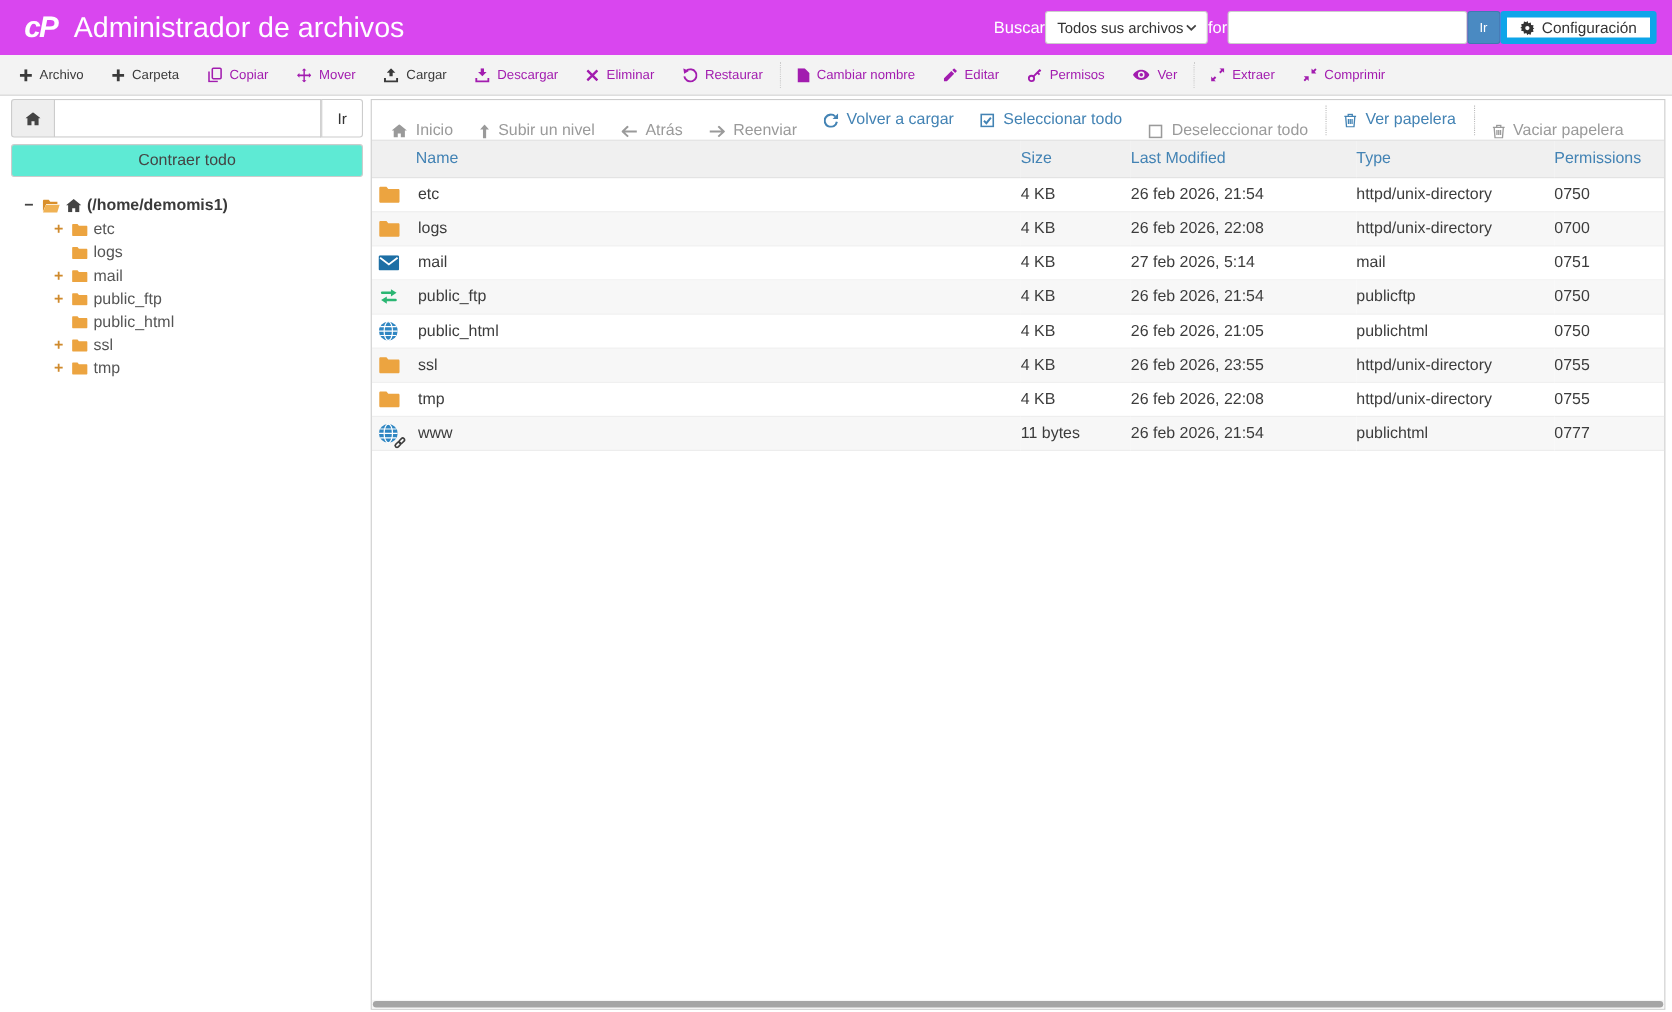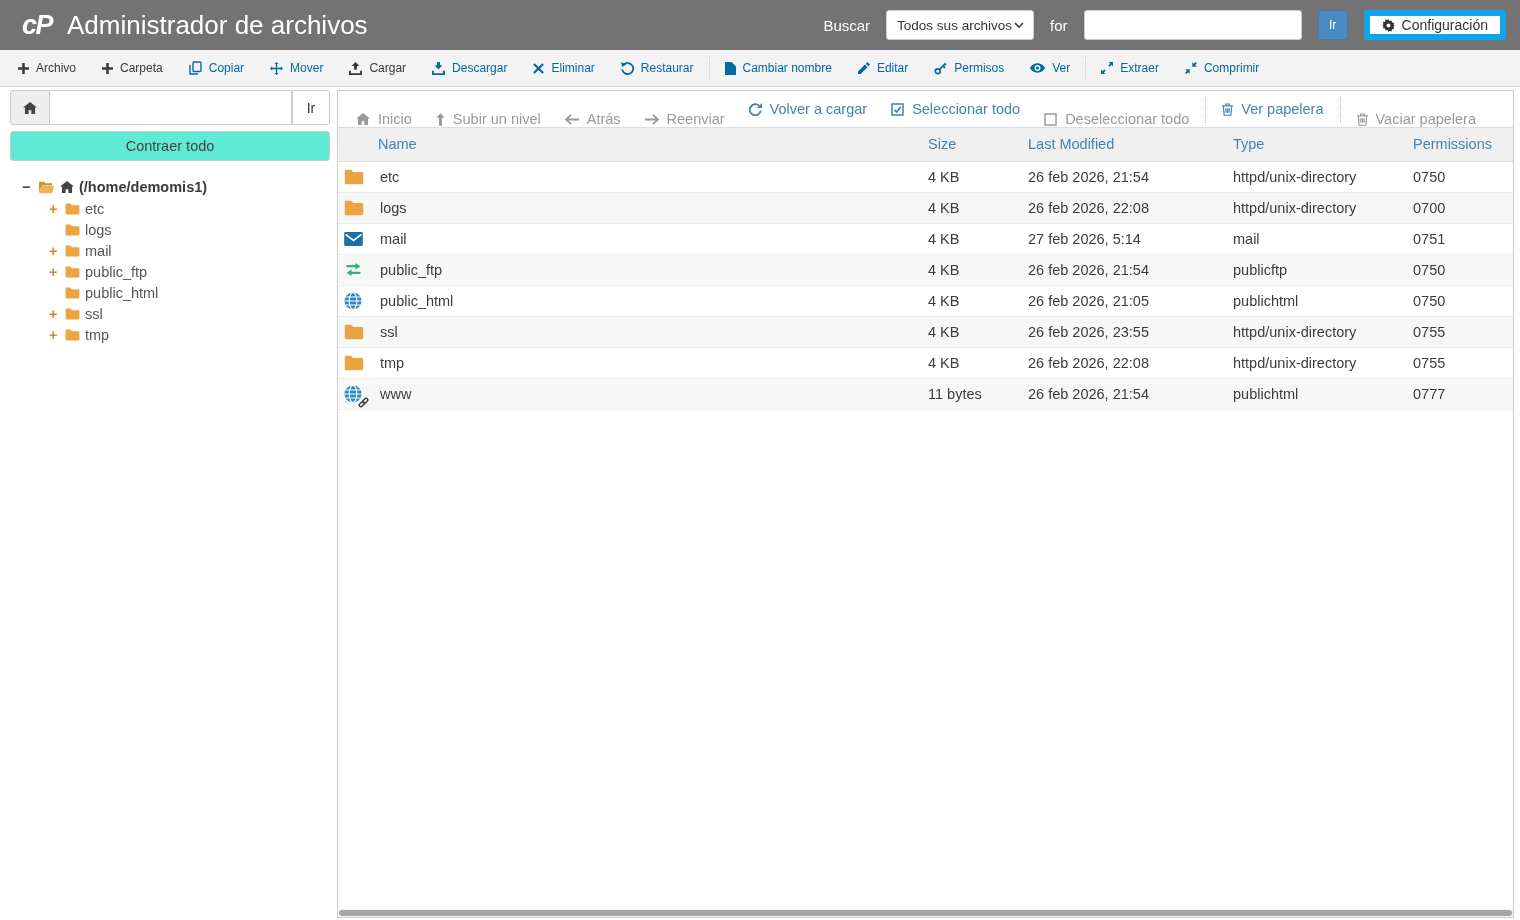--- a/index.html
+++ b/index.html
@@ -4,36 +4,36 @@
 <style>
   * { box-sizing: border-box; }
   html,body { margin:0; padding:0; }
   body {
     width:1520px; height:920px; overflow:hidden; position:relative;
     background:#fff; color:#333;
     font-family:"Liberation Sans","DejaVu Sans",sans-serif;
     font-size:14px;
   }
   
-  .topbar { height:50px; background:#737373; display:flex; align-items:center; padding:0 14px; }
+  .topbar { height:50px; background:#d946ef; display:flex; align-items:center; padding:0 14px; }
   .logo { color:#fff; font-size:27px; font-weight:bold; font-style:italic; letter-spacing:-1.5px; margin:0 15px 0 8px; cursor:pointer; }
   .app-title { color:#fff; font-size:26px; font-weight:400; margin:0; }
-  .search-area { margin-left:auto; display:flex; align-items:center; gap:16px; }
+  .search-area { margin-left:auto; display:flex; align-items:center; gap:0; }
   .search-label,.for-label { color:#fff; font-size:15px; }
   .scope-select { background:#fff; border:1px solid #ccc; border-radius:3px; height:30px; width:148px;
       display:flex; align-items:center; justify-content:space-between; padding:0 9px 0 10px;
       font-size:13.5px; color:#333; cursor:pointer; }
   .search-input { width:218px; height:30px; border:1px solid #ccc; border-radius:3px; padding:0 8px; font-size:14px; }
   .go-btn { width:30px; height:30px; background:#4a8ac2; color:#fff; border:1px solid #3f7ab0; border-radius:3px; font-size:12px; cursor:pointer; }
   .config-btn { height:30px; background:#fff; color:#333; border:6px solid #0ea5e9; border-radius:3px;
       font-size:14px; display:flex; align-items:center; gap:7px; padding:0 12px; cursor:pointer; }
   
   .toolbar { height:37px; background:#f3f3f3; border-bottom:1px solid #d4d4d4; display:flex; align-items:center; padding:0 5px; }
   .tb-item { display:flex; align-items:center; gap:7px; padding:12px 13px; font-size:12px; color:#3a3a3a; height:100%; cursor:pointer; white-space:nowrap; }
-  .tb-item.disabled { color:#0369a1; cursor:default;align-items:center; }
+  .tb-item.disabled { color:#a21caf; cursor:default;align-items:center; }
   .tb-sep { width:0; height:24px; border-left:1px dotted #ccc; margin:0 2px; }
   .tb-ic { display:flex; align-items:center; }
   
   .content { display:flex; align-items:flex-start; height:833px; }
   .sidebar { width:320px; flex:none; margin:3px 0 0 10px; }
   .path-group { display:flex; height:35px; }
   .home-btn { width:40px; background:#eee; border:1px solid #ccc; border-radius:3px 0 0 3px; color:#444;
       display:flex; align-items:center; justify-content:center; cursor:pointer; }
   .path-input { flex:1; min-width:0; border:1px solid #ccc; border-left:none; padding:0 8px; font-size:14px; border-radius:0; }
   .path-go { width:38px; background:#fff; border:1px solid #ccc; border-radius:0 3px 3px 0; font-size:14px; color:#333; cursor:pointer; }

